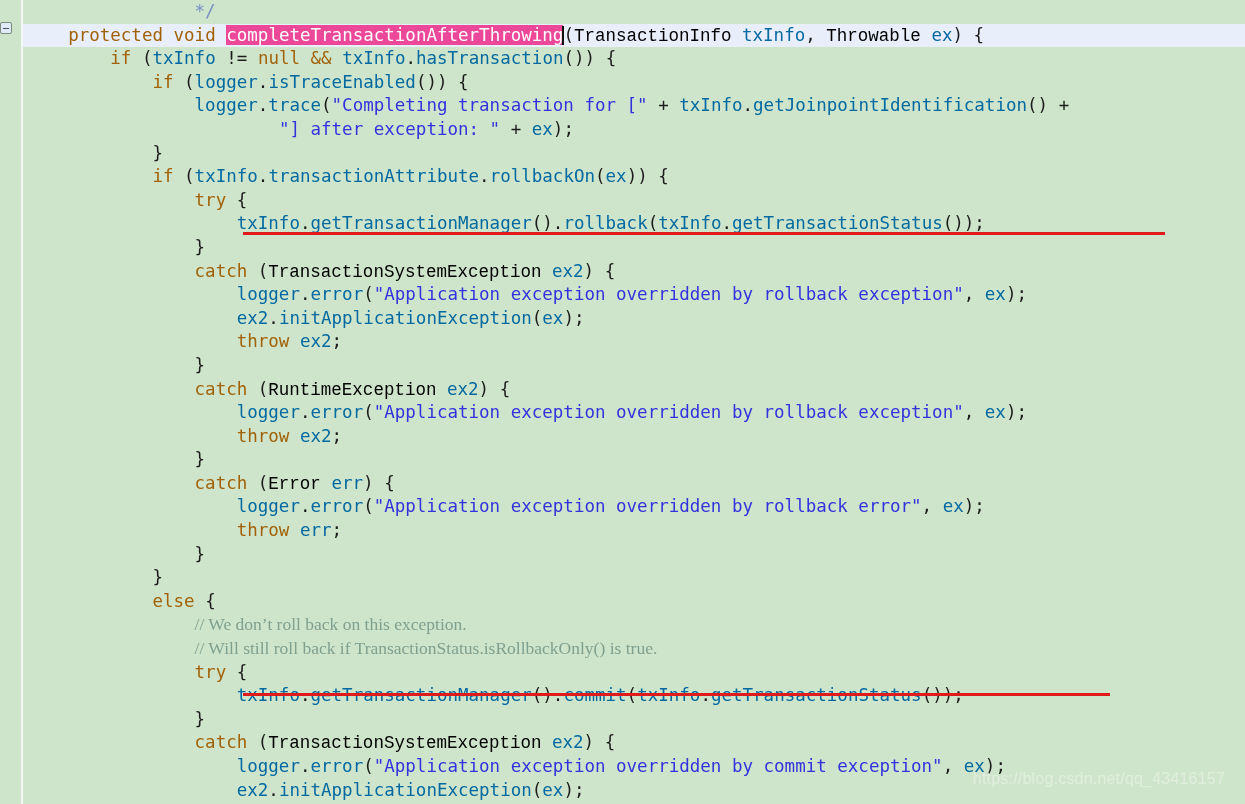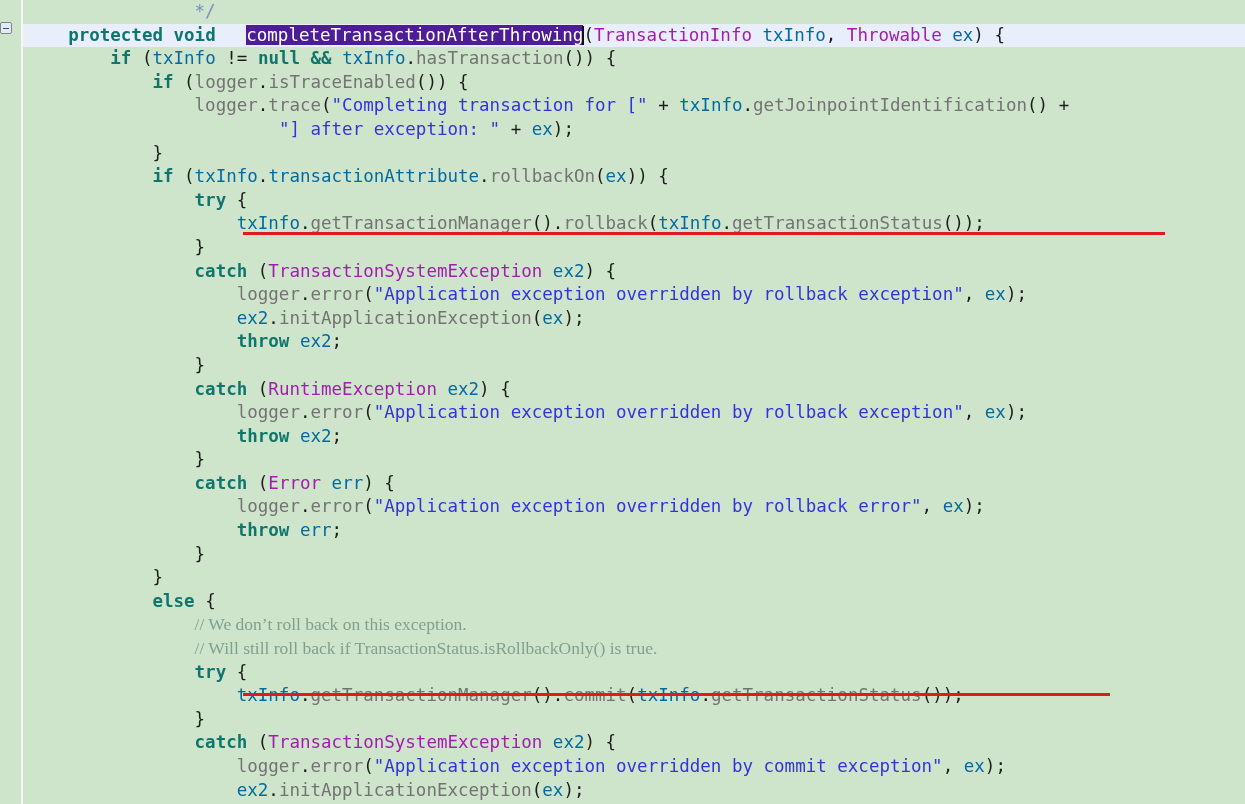--- a/index.html
+++ b/index.html
@@ -66,29 +66,29 @@
     z-index: 5;
     white-space: pre;
     padding: 0;
   }
   .ln {
     display: block;
     height: 23.6px;
     white-space: pre;
   }
   
-  .kw   { color: #0f766e; font-weight: bold; }
-  .typ  { color: #a21caf; }
+  .kw   { color: #a16207; font-weight: normal; }
+  .typ  { color: #000000; font-family: Liberation Mono, monospace; }
   .var  { color: #0369a1; }
-  .mth  { color: #737373; }
+  .mth  { color: #0369a1; }
   .str  { color: #3333dd; }
   .cmt  { color: #7f9f8f; font-family: Liberation Serif, serif; }
   .jdoc { color: #7a8fc4; }
   .pun  { color: #1c1c1c; }
-  .sel  { background: #4c1d95; color: #ffffff; margin-left: 20px; }
+  .sel  { background: #ec4899; color: #ffffff; }
   .caret {
     display: inline-block;
     width: 0;
     border-left: 2px solid #111;
     height: 19px;
     vertical-align: -4px;
     margin: 0 -1px;
   }
   
   .redline {
@@ -119,13 +119,14 @@
 
   <div id="gutter"></div>
   <div id="gutter-rule"></div>
   <div id="fold-marker"></div>
 
   <div id="code" style="padding-left: 26px;"><div class="ln"><span class="pun">                </span><span class="jdoc">*/</span></div><div class="ln"><span class="pun">    </span><span class="kw">protected</span><span class="pun"> </span><span class="kw">void</span><span class="pun"> </span><span class="sel">completeTransactionAfterThrowing</span><span class="caret"></span><span class="pun">(</span><span class="typ">TransactionInfo</span><span class="pun"> </span><span class="var">txInfo</span><span class="pun">,</span><span class="pun"> </span><span class="typ">Throwable</span><span class="pun"> </span><span class="var">ex</span><span class="pun">)</span><span class="pun"> </span><span class="pun">{</span></div><div class="ln"><span class="pun">        </span><span class="kw">if</span><span class="pun"> </span><span class="pun">(</span><span class="var">txInfo</span><span class="pun"> </span><span class="pun">!</span><span class="pun">=</span><span class="pun"> </span><span class="kw">null</span><span class="pun"> </span><span class="kw">&amp;&amp;</span><span class="pun"> </span><span class="var">txInfo</span><span class="pun">.</span><span class="mth">hasTransaction</span><span class="pun">(</span><span class="pun">)</span><span class="pun">)</span><span class="pun"> </span><span class="pun">{</span></div><div class="ln"><span class="pun">            </span><span class="kw">if</span><span class="pun"> </span><span class="pun">(</span><span class="mth">logger</span><span class="pun">.</span><span class="mth">isTraceEnabled</span><span class="pun">(</span><span class="pun">)</span><span class="pun">)</span><span class="pun"> </span><span class="pun">{</span></div><div class="ln"><span class="pun">                </span><span class="mth">logger</span><span class="pun">.</span><span class="mth">trace</span><span class="pun">(</span><span class="str">"Completing transaction for ["</span><span class="pun"> </span><span class="pun">+</span><span class="pun"> </span><span class="var">txInfo</span><span class="pun">.</span><span class="mth">getJoinpointIdentification</span><span class="pun">(</span><span class="pun">)</span><span class="pun"> </span><span class="pun">+</span></div><div class="ln"><span class="pun">                        </span><span class="str">"] after exception: "</span><span class="pun"> </span><span class="pun">+</span><span class="pun"> </span><span class="var">ex</span><span class="pun">)</span><span class="pun">;</span></div><div class="ln"><span class="pun">            </span><span class="pun">}</span></div><div class="ln"><span class="pun">            </span><span class="kw">if</span><span class="pun"> </span><span class="pun">(</span><span class="var">txInfo</span><span class="pun">.</span><span class="var">transactionAttribute</span><span class="pun">.</span><span class="mth">rollbackOn</span><span class="pun">(</span><span class="var">ex</span><span class="pun">)</span><span class="pun">)</span><span class="pun"> </span><span class="pun">{</span></div><div class="ln"><span class="pun">                </span><span class="kw">try</span><span class="pun"> </span><span class="pun">{</span></div><div class="ln"><span class="pun">                    </span><span class="var">txInfo</span><span class="pun">.</span><span class="mth">getTransactionManager</span><span class="pun">(</span><span class="pun">)</span><span class="pun">.</span><span class="mth">rollback</span><span class="pun">(</span><span class="var">txInfo</span><span class="pun">.</span><span class="mth">getTransactionStatus</span><span class="pun">(</span><span class="pun">)</span><span class="pun">)</span><span class="pun">;</span></div><div class="ln"><span class="pun">                </span><span class="pun">}</span></div><div class="ln"><span class="pun">                </span><span class="kw">catch</span><span class="pun"> </span><span class="pun">(</span><span class="typ">TransactionSystemException</span><span class="pun"> </span><span class="var">ex2</span><span class="pun">)</span><span class="pun"> </span><span class="pun">{</span></div><div class="ln"><span class="pun">                    </span><span class="mth">logger</span><span class="pun">.</span><span class="mth">error</span><span class="pun">(</span><span class="str">"Application exception overridden by rollback exception"</span><span class="pun">,</span><span class="pun"> </span><span class="var">ex</span><span class="pun">)</span><span class="pun">;</span></div><div class="ln"><span class="pun">                    </span><span class="var">ex2</span><span class="pun">.</span><span class="mth">initApplicationException</span><span class="pun">(</span><span class="var">ex</span><span class="pun">)</span><span class="pun">;</span></div><div class="ln"><span class="pun">                    </span><span class="kw">throw</span><span class="pun"> </span><span class="var">ex2</span><span class="pun">;</span></div><div class="ln"><span class="pun">                </span><span class="pun">}</span></div><div class="ln"><span class="pun">                </span><span class="kw">catch</span><span class="pun"> </span><span class="pun">(</span><span class="typ">RuntimeException</span><span class="pun"> </span><span class="var">ex2</span><span class="pun">)</span><span class="pun"> </span><span class="pun">{</span></div><div class="ln"><span class="pun">                    </span><span class="mth">logger</span><span class="pun">.</span><span class="mth">error</span><span class="pun">(</span><span class="str">"Application exception overridden by rollback exception"</span><span class="pun">,</span><span class="pun"> </span><span class="var">ex</span><span class="pun">)</span><span class="pun">;</span></div><div class="ln"><span class="pun">                    </span><span class="kw">throw</span><span class="pun"> </span><span class="var">ex2</span><span class="pun">;</span></div><div class="ln"><span class="pun">                </span><span class="pun">}</span></div><div class="ln"><span class="pun">                </span><span class="kw">catch</span><span class="pun"> </span><span class="pun">(</span><span class="typ">Error</span><span class="pun"> </span><span class="var">err</span><span class="pun">)</span><span class="pun"> </span><span class="pun">{</span></div><div class="ln"><span class="pun">                    </span><span class="mth">logger</span><span class="pun">.</span><span class="mth">error</span><span class="pun">(</span><span class="str">"Application exception overridden by rollback error"</span><span class="pun">,</span><span class="pun"> </span><span class="var">ex</span><span class="pun">)</span><span class="pun">;</span></div><div class="ln"><span class="pun">                    </span><span class="kw">throw</span><span class="pun"> </span><span class="var">err</span><span class="pun">;</span></div><div class="ln"><span class="pun">                </span><span class="pun">}</span></div><div class="ln"><span class="pun">            </span><span class="pun">}</span></div><div class="ln"><span class="pun">            </span><span class="kw">else</span><span class="pun"> </span><span class="pun">{</span></div><div class="ln"><span class="pun">                </span><span class="cmt">// We don’t roll back on this exception.</span></div><div class="ln"><span class="pun">                </span><span class="cmt">// Will still roll back if TransactionStatus.isRollbackOnly() is true.</span></div><div class="ln"><span class="pun">                </span><span class="kw">try</span><span class="pun"> </span><span class="pun">{</span></div><div class="ln"><span class="pun">                    </span><span class="var">txInfo</span><span class="pun">.</span><span class="mth">getTransactionManager</span><span class="pun">(</span><span class="pun">)</span><span class="pun">.</span><span class="mth">commit</span><span class="pun">(</span><span class="var">txInfo</span><span class="pun">.</span><span class="mth">getTransactionStatus</span><span class="pun">(</span><span class="pun">)</span><span class="pun">)</span><span class="pun">;</span></div><div class="ln"><span class="pun">                </span><span class="pun">}</span></div><div class="ln"><span class="pun">                </span><span class="kw">catch</span><span class="pun"> </span><span class="pun">(</span><span class="typ">TransactionSystemException</span><span class="pun"> </span><span class="var">ex2</span><span class="pun">)</span><span class="pun"> </span><span class="pun">{</span></div><div class="ln"><span class="pun">                    </span><span class="mth">logger</span><span class="pun">.</span><span class="mth">error</span><span class="pun">(</span><span class="str">"Application exception overridden by commit exception"</span><span class="pun">,</span><span class="pun"> </span><span class="var">ex</span><span class="pun">)</span><span class="pun">;</span></div><div class="ln"><span class="pun">                    </span><span class="var">ex2</span><span class="pun">.</span><span class="mth">initApplicationException</span><span class="pun">(</span><span class="var">ex</span><span class="pun">)</span><span class="pun">;</span></div><div class="ln"><span class="pun">                    </span><span class="kw">throw</span><span class="pun"> </span><span class="var">ex2</span><span class="pun">;</span></div></div>
 
   <div class="redline" id="redline0" style="left: 243px; width: 922px; top: 232px;"></div>
   <div class="redline" id="redline1" style="left: 243px; width: 867px; top: 693px;"></div>
 
+  <div id="watermark">https://blog.csdn.net/qq_43416157</div>
 </div>
 
 </body></html>

